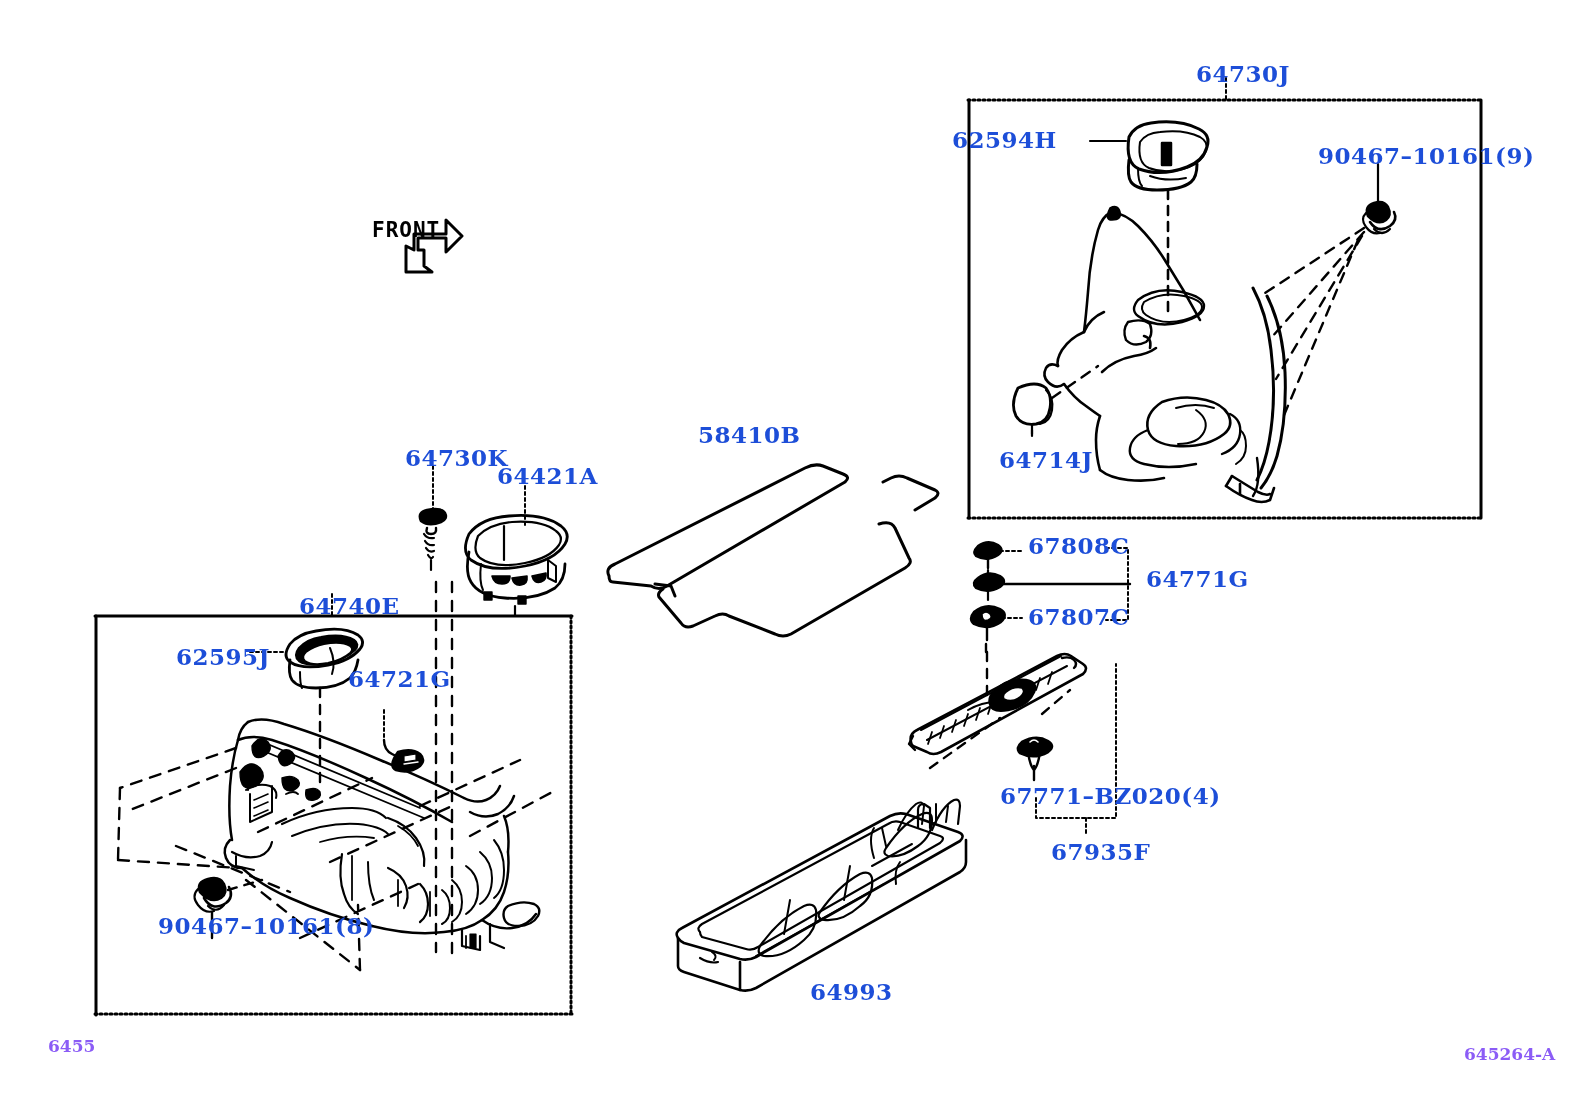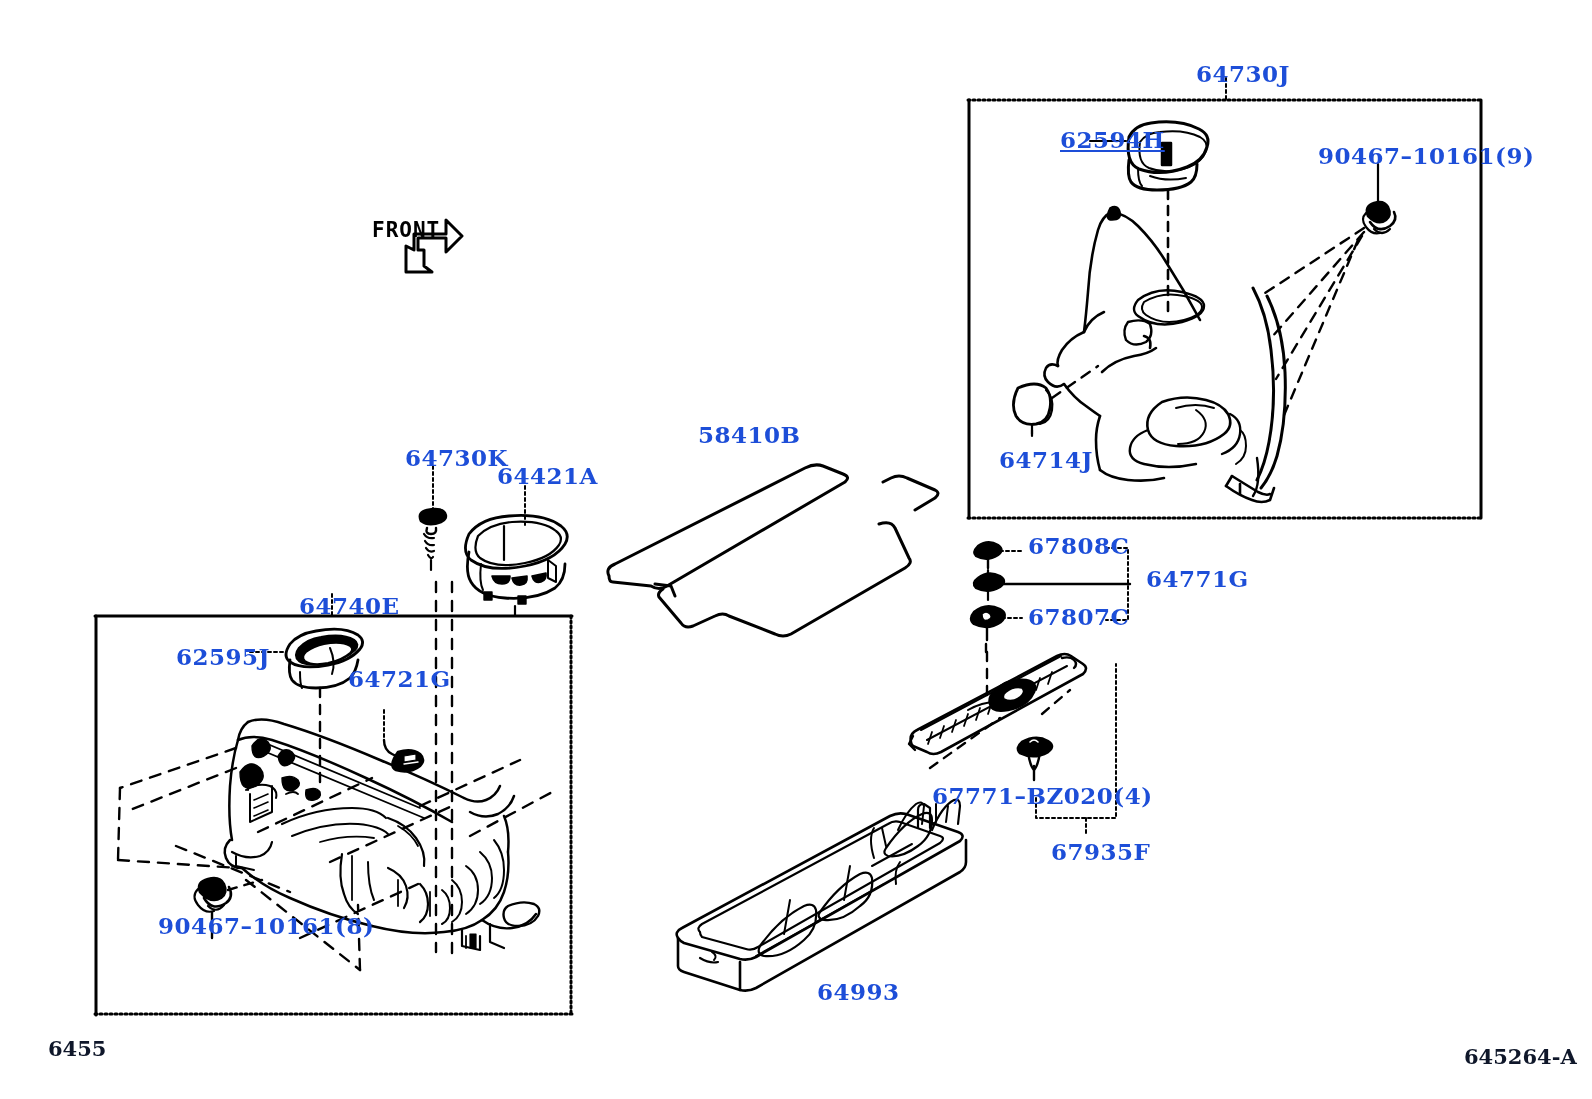--- a/index.html
+++ b/index.html
@@ -29,22 +29,22 @@
     font-size: 23px;
     color: #1d4ed8;
     white-space: nowrap;
     letter-spacing: 0.5px;
     line-height: 1;
   }
   .corner {
     position: absolute;
     font-family: "DejaVu Serif", serif;
     font-weight: bold;
-    font-size: 21px;
-    color: #0f172a;
+    font-size: 17px;
+    color: #8b5cf6;
     white-space: nowrap;
   }
   .front-txt {
     position: absolute;
     font-family: "DejaVu Sans Mono", monospace;
     font-weight: bold;
     font-size: 21px;
     letter-spacing: 1px;
     color: #000000;
   }
@@ -392,37 +392,37 @@
         <line x1="212" y1="912" x2="212" y2="938" stroke-width="2.4"></line>
         <line x1="228" y1="890" x2="262" y2="880" stroke-width="2.4" stroke-dasharray="9 8"></line>
       </g>
 
     </g>
   </svg>
 
   <div class="front-txt" style="left:372px; top:218px;">FRONT</div>
 
   <div class="lbl" style="left:1196px; top:62px;">64730J</div>
-  <div class="lbl" style="left:1060px; top:128px;text-decoration:underline;">62594H</div>
+  <div class="lbl" style="left:952px; top:128px;">62594H</div>
   <div class="lbl" style="left:1318px; top:144px;">90467–10161(9)</div>
   <div class="lbl" style="left:999px; top:448px;">64714J</div>
 
   <div class="lbl" style="left:405px; top:446px;">64730K</div>
   <div class="lbl" style="left:497px; top:464px;">64421A</div>
   <div class="lbl" style="left:698px; top:423px;">58410B</div>
 
   <div class="lbl" style="left:299px; top:578px;margin-top:16px;">64740E</div>
   <div class="lbl" style="left:176px; top:645px;">62595J</div>
   <div class="lbl" style="left:348px; top:667px;">64721G</div>
   <div class="lbl" style="left:158px; top:914px;">90467–10161(8)</div>
 
   <div class="lbl" style="left:1028px; top:534px;">67808C</div>
   <div class="lbl" style="left:1146px; top:567px;">64771G</div>
   <div class="lbl" style="left:1028px; top:605px;">67807C</div>
 
-  <div class="lbl" style="left:932px; top:784px;">67771–BZ020(4)</div>
+  <div class="lbl" style="left:1000px; top:784px;">67771–BZ020(4)</div>
   <div class="lbl" style="left:1051px; top:840px;">67935F</div>
-  <div class="lbl" style="left:810px; top:980px;margin-left:7px;">64993</div>
+  <div class="lbl" style="left:810px; top:980px;">64993</div>
 
   <div class="corner" style="left:48px; top:1036px;">6455</div>
   <div class="corner" style="left:1464px; top:1036px;margin-top:8px;">645264-A</div>
 
 </div>
 
 </body></html>

